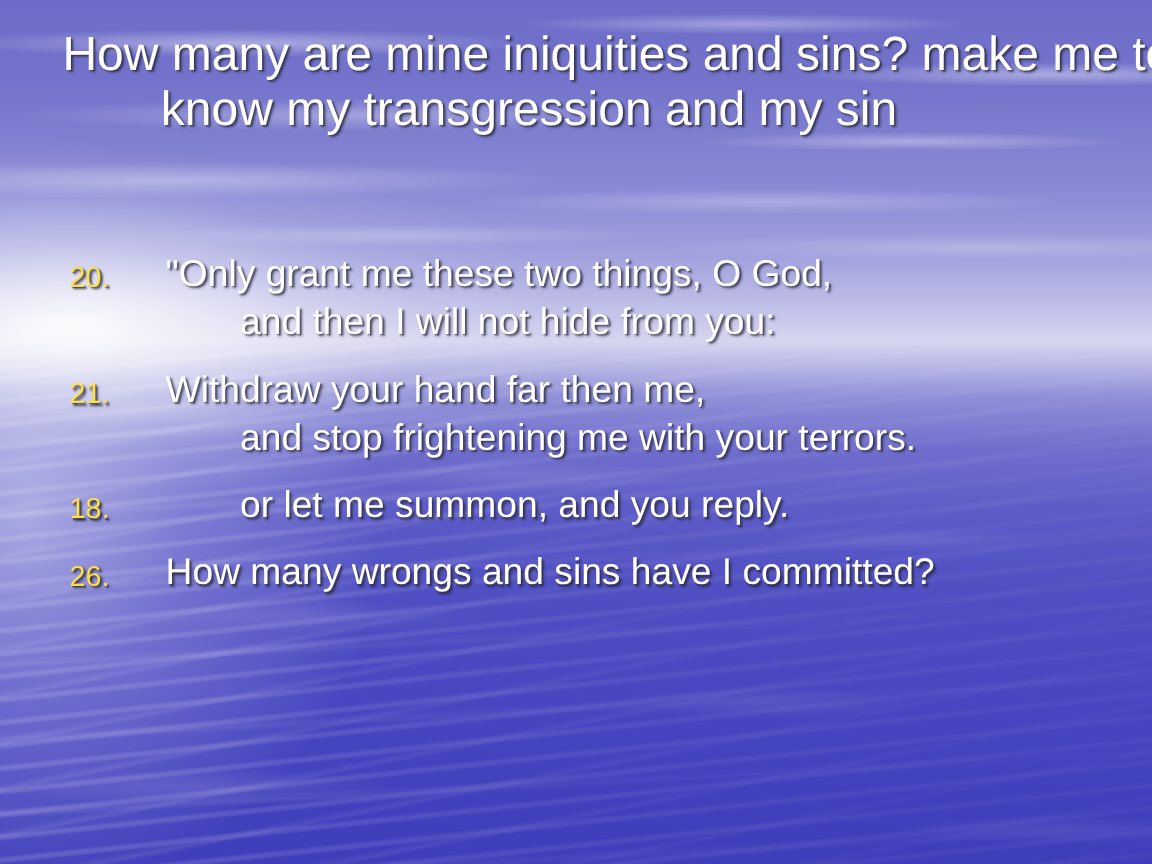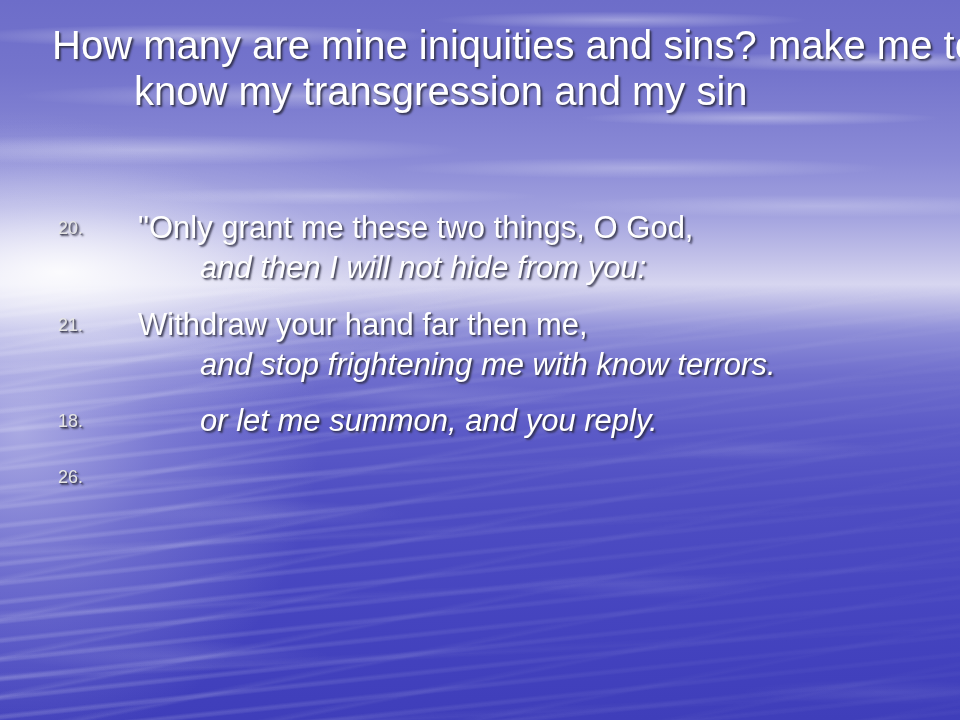--- a/index.html
+++ b/index.html
@@ -166,40 +166,39 @@
     padding-left: 86px;
     margin-bottom: 16px;
   }
 
   .verse-num {
     position: absolute;
     left: 6px;
     top: 10px;
     width: 54px;
     text-align: left;
-    font-size: 18px;
-    color: #e5e5e5;
+    font-size: 24px;
+    color: #fde047;
     text-shadow:
       2px 2px 2px rgba(40,40,60,0.85),
       1px 1px 0 rgba(40,40,60,0.5);
   }
 
   .verse-text {
     font-size: 31px;
     line-height: 1.30;
     color: #ffffff;
     text-shadow:
       2px 2px 2px rgba(40,40,60,0.75),
       1px 1px 0 rgba(40,40,60,0.35);
   }
 
   .verse-line-2 {
     display: block;
     padding-left: 62px;
-    font-style: italic;
   }
 </style>
 </head>
 <body>
 
 <div id="slide">
 
   <div class="bg-layer bg-base"></div>
   <div class="bg-layer bg-clouds"></div>
   <div class="bg-layer bg-ripples"></div>
@@ -212,28 +211,28 @@
 
     <ul class="verse-list">
 
       <li class="verse-item">
         <span class="verse-num">20.</span>
         <span class="verse-text"><span>"Only grant me these two things, O God,</span><span class="verse-line-2">and then I will not hide from you:</span></span>
       </li>
 
       <li class="verse-item">
         <span class="verse-num">21.</span>
-        <span class="verse-text"><span>Withdraw your hand far then me,</span><span class="verse-line-2">and stop frightening me with know terrors.</span></span>
+        <span class="verse-text"><span>Withdraw your hand far then me,</span><span class="verse-line-2">and stop frightening me with your terrors.</span></span>
       </li>
 
       <li class="verse-item">
         <span class="verse-num">18.</span>
         <span class="verse-text"><span class="verse-line-2">or let me summon, and you reply.</span></span>
       </li>
 
       <li class="verse-item">
         <span class="verse-num">26.</span>
-        <span class="verse-text"></span>
+        <span class="verse-text"><span>How many wrongs and sins have I committed?</span></span>
       </li>
 
     </ul>
   </div>
 </div>
 
 </body></html>

